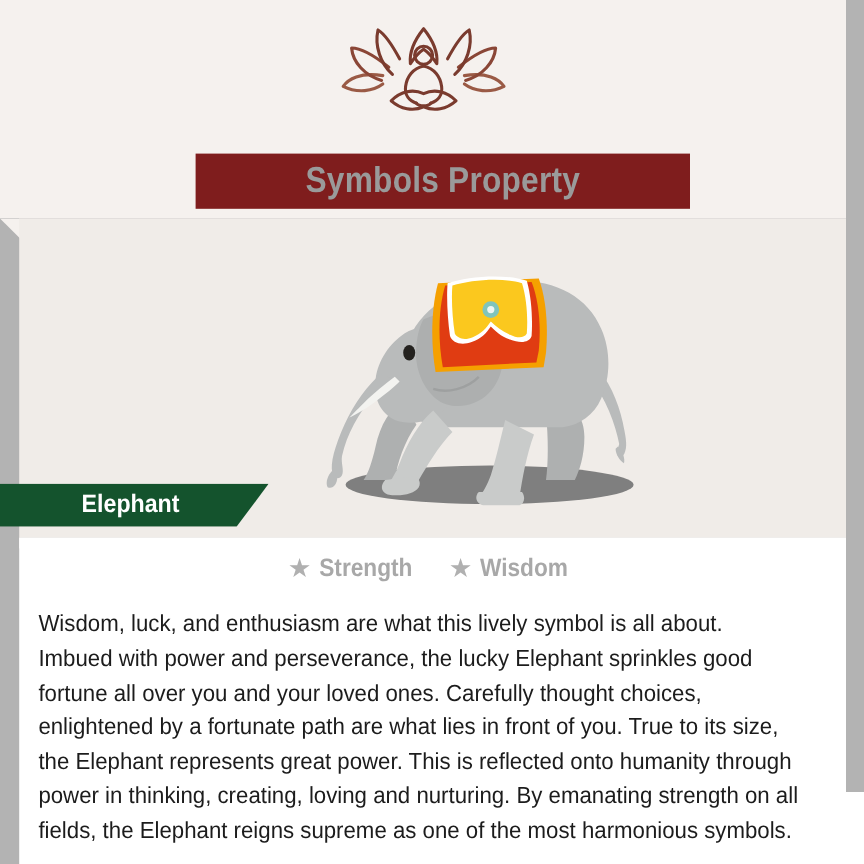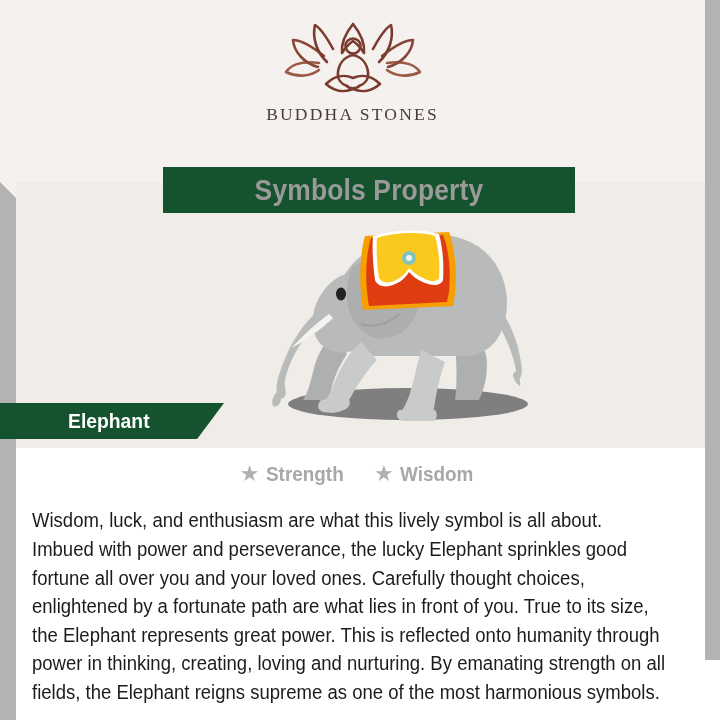--- a/index.html
+++ b/index.html
@@ -106,25 +106,24 @@
     font-weight: 400;
   }
 
   
   .title-banner {
     position: absolute;
     left: 163px;
     top: 128px;
     width: 412px;
     height: 46px;
-    background: #14532d;
+    background: #7f1d1d;
     display: flex;
     align-items: center;
     justify-content: center;
-    margin-top: 39px;
   }
   .title-text {
     font-size: 30px;
     font-weight: bold;
     color: #9a9a9a;
     letter-spacing: 0.2px;
     transform: scaleX(0.88);
     transform-origin: center;
     white-space: nowrap;
   }
@@ -243,21 +242,20 @@
 
           <path d="M75 39 C66 41 61 48 60 56 C59 63 63 68 69 70" stroke="#7a3b2e"></path>
           <path d="M75 39 C84 41 89 48 90 56 C91 63 87 68 81 70" stroke="#7a3b2e"></path>
 
           <path d="M48 68 C56 60 66 58 75 62 C84 58 94 60 102 68 C94 75 84 77 75 73 C66 77 56 75 48 68" stroke="#7a3b2e"></path>
 
           <path d="M69 70 C71 73 79 73 81 70" stroke="#7a3b2e"></path>
         </g>
       </svg>
     </span>
-    <span class="logo-word">BUDDHA STONES</span>
   </div>
 
   <div class="title-banner">
     <span class="title-text">Symbols Property</span>
   </div>
 
   <div class="illustration">
     <svg viewBox="0 0 350 250" aria-hidden="true">
 
       <ellipse cx="175" cy="218" rx="120" ry="16" fill="#7f7f7f"></ellipse>

